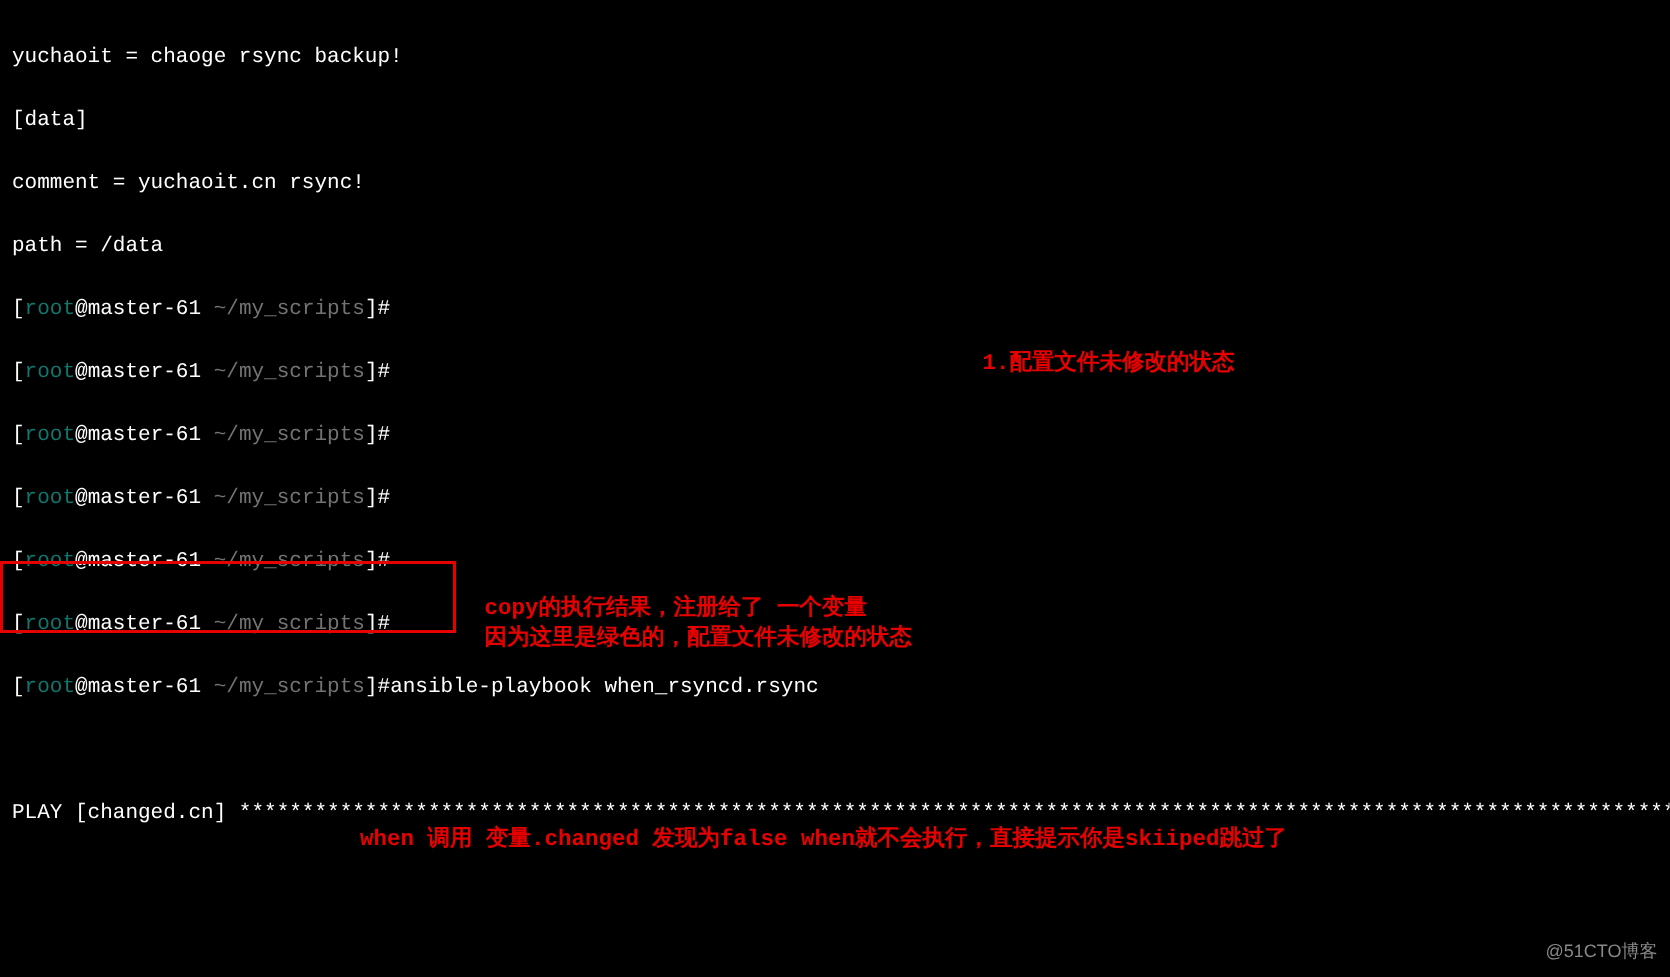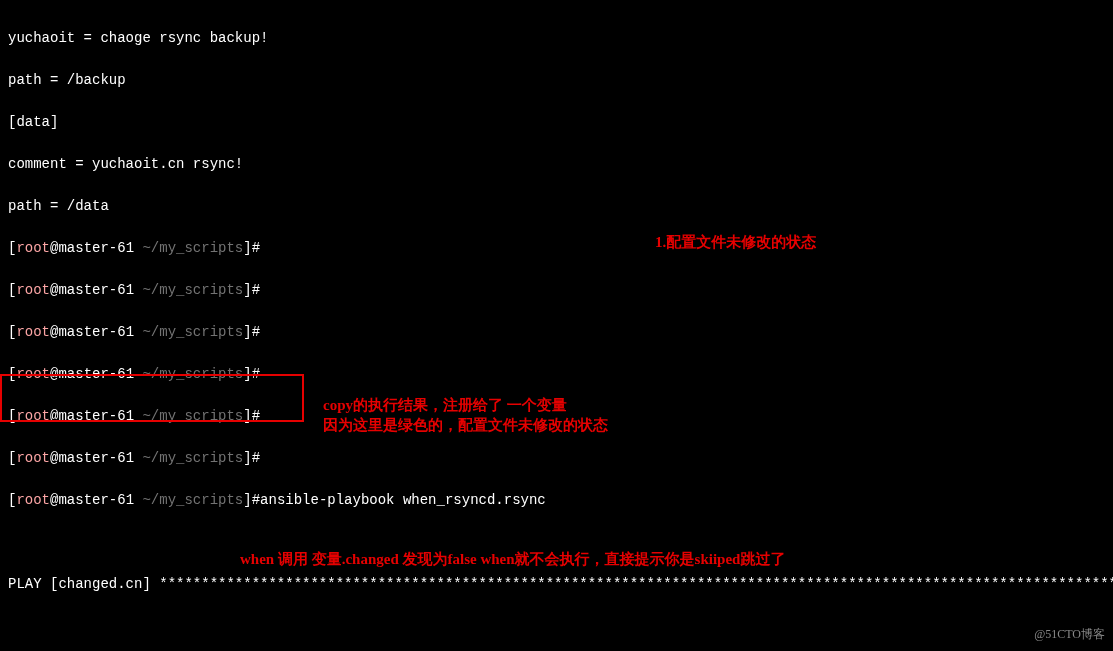--- a/index.html
+++ b/index.html
@@ -1,29 +1,28 @@
 <!DOCTYPE html>
 <html><head>
 <meta charset="utf-8">
 <style>
   html,body{margin:0;padding:0;background:#000;color:#fff;font-family:Consolas,'Courier New',monospace;font-size:14px;line-height:21px;width:1113px;height:651px;overflow:hidden}
   .term{white-space:pre;padding:7px 8px 0 8px;position:relative}
-  .red{color:#fca5a5}
+  .red{color:#0f766e}
   .cyan{color:#737373}
-  .anno{color:#e60000;font-weight:bold;font-family:Liberation Serif, serif;font-size:15px;position:absolute;white-space:nowrap}
+  .anno{color:#e60000;font-weight:bold;font-family:Liberation Mono, monospace;font-size:15px;position:absolute;white-space:nowrap}
   .box1{position:absolute;border:2px solid #e60000;left:0;top:374px;width:300px;height:44px}
-  .watermark{position:absolute;right:8px;bottom:6px;color:#888;font-family:Liberation Serif, serif;font-size:12px}
+  .watermark{position:absolute;right:8px;bottom:6px;color:#888;font-family:Liberation Sans, sans-serif;font-size:12px}
   .line{display:block}
 </style>
 </head>
 <body>
 
 <div class="term">
 <span class="line">yuchaoit = chaoge rsync backup!</span>
-<span class="line">path = /backup</span>
 <span class="line">[data]</span>
 <span class="line">comment = yuchaoit.cn rsync!</span>
 <span class="line">path = /data</span>
 <span class="line"><span>[</span><span class="red">root</span><span>@</span><span>master-61</span><span> </span><span class="cyan">~/my_scripts</span><span>]</span><span>#</span></span>
 <span class="line"><span>[</span><span class="red">root</span><span>@</span><span>master-61</span><span> </span><span class="cyan">~/my_scripts</span><span>]</span><span>#</span></span>
 <span class="line"><span>[</span><span class="red">root</span><span>@</span><span>master-61</span><span> </span><span class="cyan">~/my_scripts</span><span>]</span><span>#</span></span>
 <span class="line"><span>[</span><span class="red">root</span><span>@</span><span>master-61</span><span> </span><span class="cyan">~/my_scripts</span><span>]</span><span>#</span></span>
 <span class="line"><span>[</span><span class="red">root</span><span>@</span><span>master-61</span><span> </span><span class="cyan">~/my_scripts</span><span>]</span><span>#</span></span>
 <span class="line"><span>[</span><span class="red">root</span><span>@</span><span>master-61</span><span> </span><span class="cyan">~/my_scripts</span><span>]</span><span>#</span></span>
 <span class="line"><span>[</span><span class="red">root</span><span>@</span><span>master-61</span><span> </span><span class="cyan">~/my_scripts</span><span>]</span><span>#</span><span>ansible-playbook when_rsyncd.rsync</span></span>

